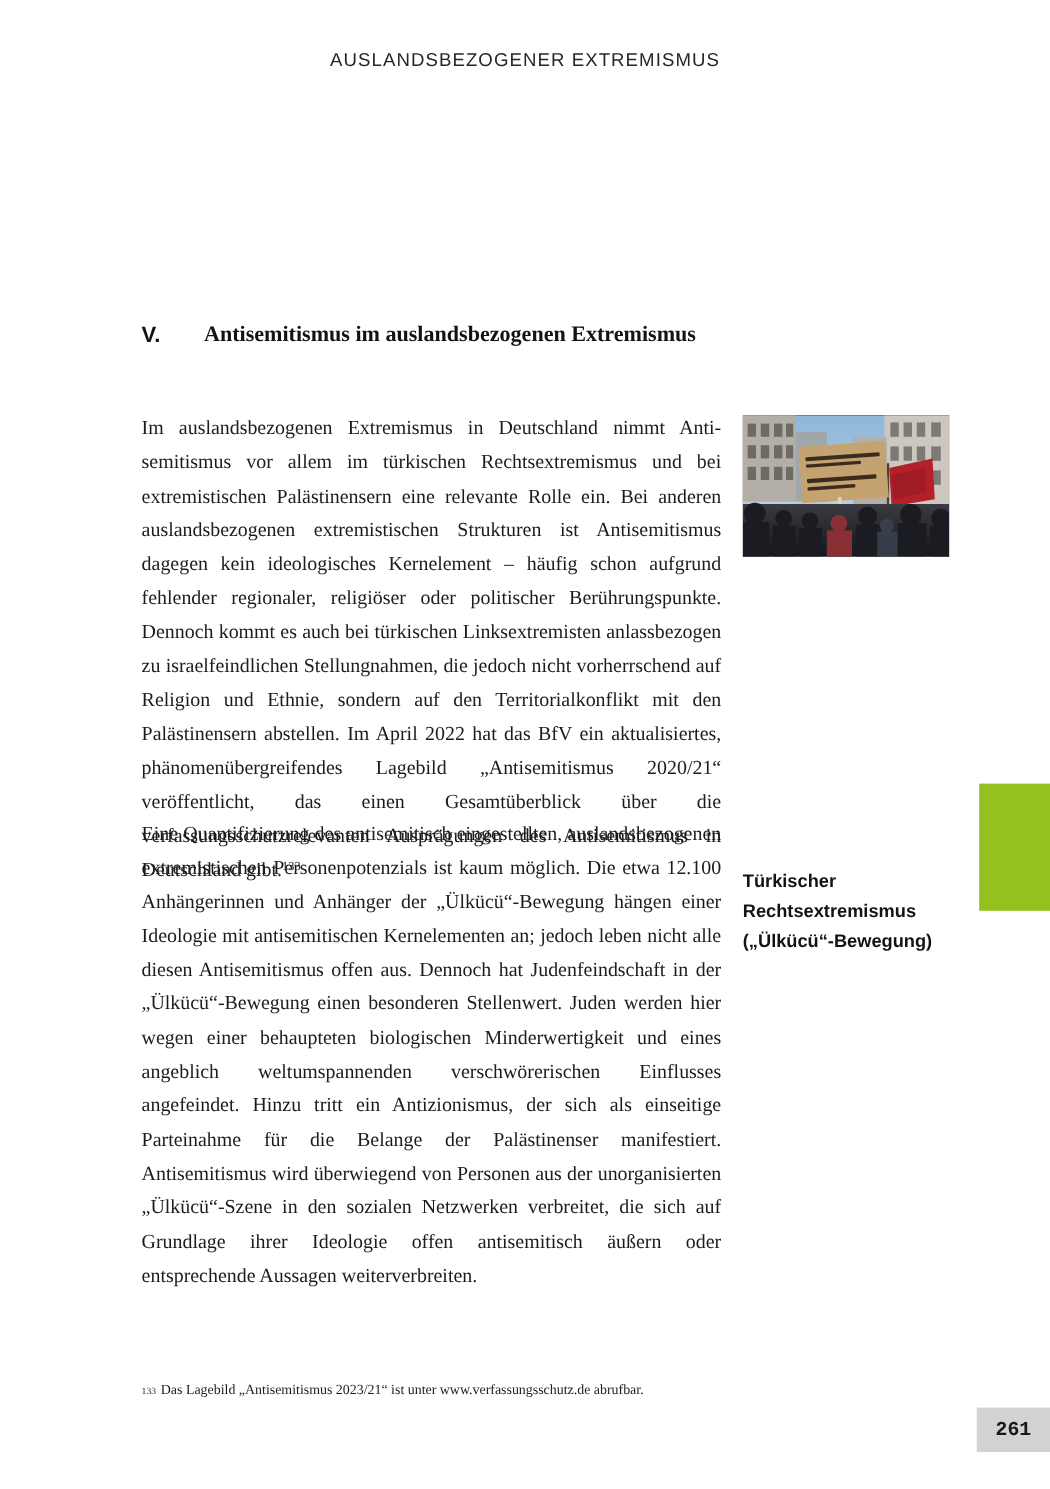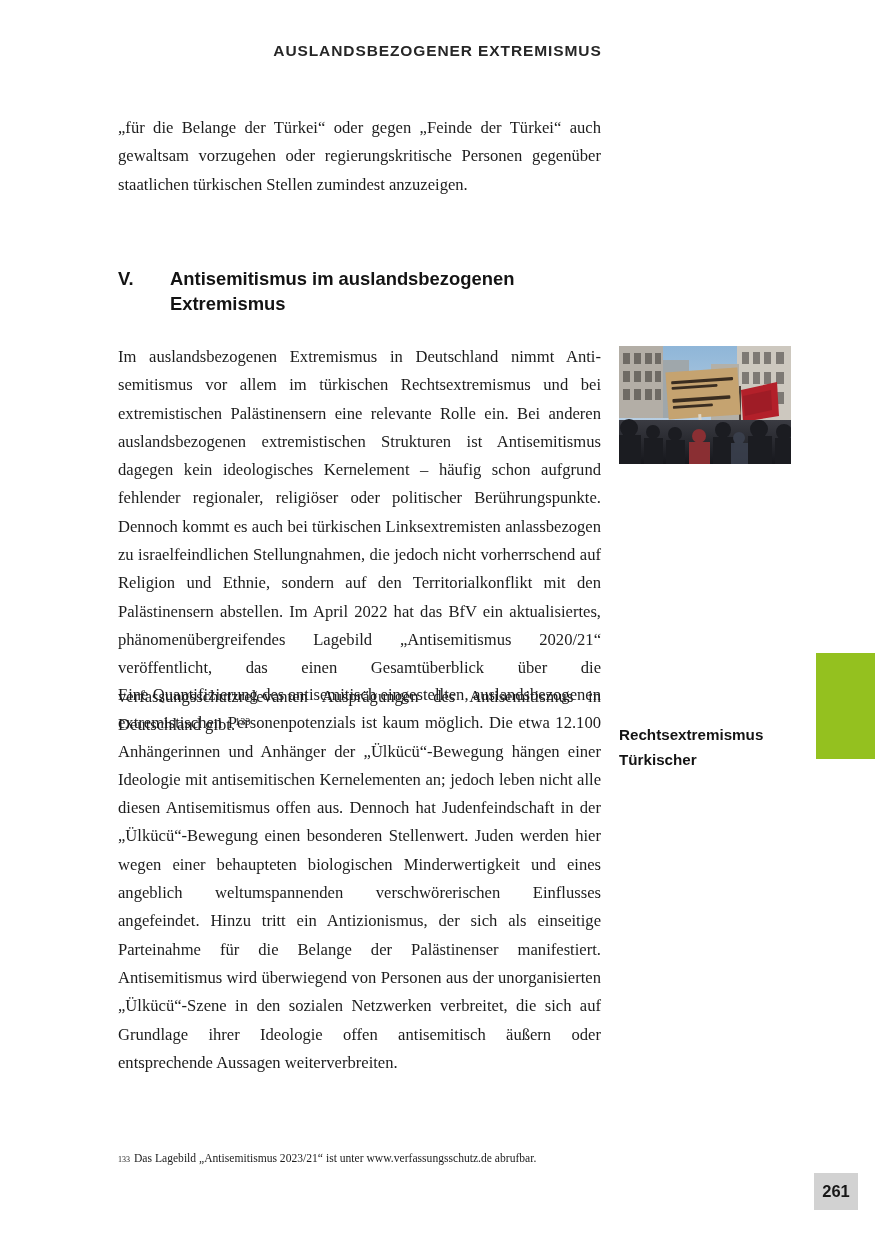--- a/index.html
+++ b/index.html
@@ -23,21 +23,21 @@
   .running-header {
     position: absolute;
     left: 0;
     right: 0;
     top: 42px;
     text-align: center;
     font-family: "Liberation Sans", "DejaVu Sans", sans-serif;
     font-size: 15.5px;
     letter-spacing: 0.9px;
     color: #262626;
-    font-weight: 700;
+    font-weight: 400;
   }
 
   p.body-par {
     margin: 0;
     font-size: 16.6px;
     line-height: 28.3px;
     text-align: justify;
     text-justify: inter-word;
     hyphens: manual;
     color: #1c1c1c;
@@ -81,20 +81,21 @@
     color: #131313;
     display: flex;
     align-items: flex-start;
   }
   .section-heading .numeral {
     width: 52px;
     flex: 0 0 52px;
   }
   .section-heading .heading-text {
     flex: 1 1 auto;
+    font-family: Liberation Serif, serif;
   }
 
   
   .photo {
     position: absolute;
     left: 619px;
     top: 346px;
     width: 172px;
     height: 118px;
     overflow: hidden;
@@ -152,42 +153,39 @@
   }
   .footnote .fn-text {
     flex: 1 1 auto;
   }
 
   
   .page-number {
     position: absolute;
     left: 814px;
     top: 1173px;
-    width: 44px;
+    width: 61px;
     height: 37px;
     background: #d2d2d2;
     display: flex;
     align-items: center;
     justify-content: center;
-    font-family: Liberation Sans, sans-serif;
+    font-family: Liberation Mono, monospace;
     font-weight: bold;
     font-size: 16.5px;
     color: #171717;
   }
 </style>
 </head>
 <body>
 
 <div class="page">
 
   <div class="running-header">AUSLANDSBEZOGENER EXTREMISMUS</div>
 
-  <div class="par-intro">
-    <p class="body-par">„für die Belange der Türkei“ oder gegen „Feinde der Türkei“ auch gewaltsam vorzugehen oder regierungskritische Personen gegen­über staatlichen türkischen Stellen zumindest anzuzeigen.</p>
-  </div>
 
   <div class="section-heading">
     <span class="numeral">V.</span>
     <span class="heading-text">Antisemitismus im auslandsbezogenen Extremismus</span>
   </div>
 
   <div class="par-one">
     <p class="body-par"><span>Im auslandsbezogenen Extremismus in Deutschland nimmt Anti­semitismus vor allem im türkischen Rechtsextremismus und bei extremistischen Palästinensern eine relevante Rolle ein. Bei ande­ren auslandsbezogenen extremistischen Strukturen ist Antisemi­tismus dagegen kein ideologisches Kernelement – häufig schon aufgrund fehlender regionaler, religiöser oder politischer Berüh­rungspunkte. Dennoch kommt es auch bei türkischen Linksext­remisten anlassbezogen zu israelfeindlichen Stellungnahmen, die jedoch nicht vorherrschend auf Religion und Ethnie, sondern auf den Territorialkonflikt mit den Palästinensern abstellen. Im Ap­ril 2022 hat das BfV ein aktualisiertes, phänomenübergreifendes Lagebild „Antisemitismus 2020/21“ veröffentlicht, das einen Ge­samtüberblick über die verfassungsschutzrelevanten Ausprägun­gen des Antisemitismus in Deutschland gibt.</span><sup class="fn-ref">133</sup></p>
   </div>
 
@@ -281,22 +279,23 @@
           <rect x="112" y="97" width="17" height="21"></rect>
       </g>
     </svg>
   </div>
 
   <div class="par-two">
     <p class="body-par">Eine Quantifizierung des antisemitisch eingestellten, auslandsbe­zogenen extremistischen Personenpotenzials ist kaum möglich. Die etwa 12.100 Anhängerinnen und Anhänger der „Ülkücü“-Be­wegung hängen einer Ideologie mit antisemitischen Kernelemen­ten an; jedoch leben nicht alle diesen Antisemitismus offen aus. Dennoch hat Judenfeindschaft in der „Ülkücü“-Bewegung einen besonderen Stellenwert. Juden werden hier wegen einer behaup­teten biologischen Minderwertigkeit und eines angeblich welt­umspannenden verschwörerischen Einflusses angefeindet. Hinzu tritt ein Antizionismus, der sich als einseitige Parteinahme für die Belange der Palästinenser manifestiert. Antisemitismus wird über­wiegend von Personen aus der unorganisierten „Ülkücü“-Szene in den sozialen Netzwerken verbreitet, die sich auf Grundlage ihrer Ideologie offen antisemitisch äußern oder entsprechende Aussa­gen weiterverbreiten.</p>
   </div>
 
   <div class="margin-note">
+    <div>Türkischer</div>
     <div>Rechtsextremismus</div>
-    <div>Türkischer</div>
+    <div>(„Ülkücü“-Bewegung)</div>
   </div>
 
   <div class="green-tab"></div>
 
   <div class="footnote-area">
     <div class="footnote">
       <span class="fn-num">133</span>
       <span class="fn-text">Das Lagebild „Antisemitismus 2023/21“ ist unter www.verfassungsschutz.de abrufbar.</span>
     </div>
   </div>

